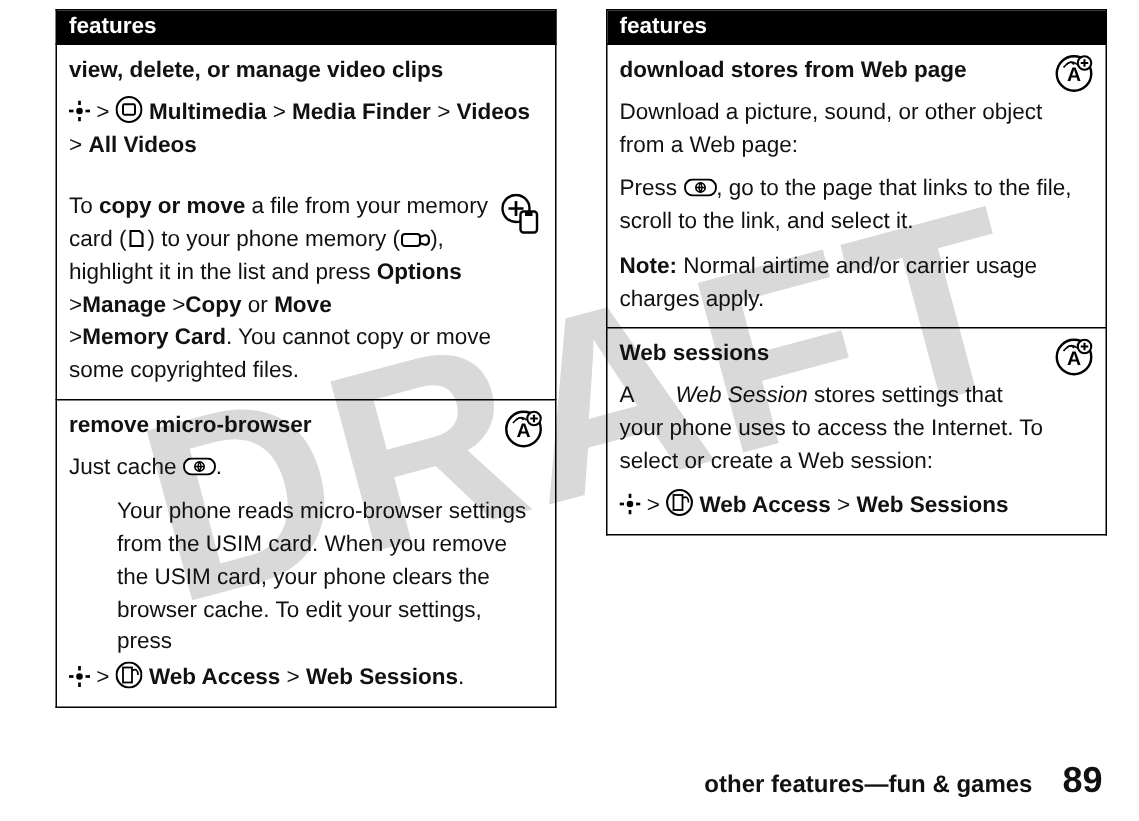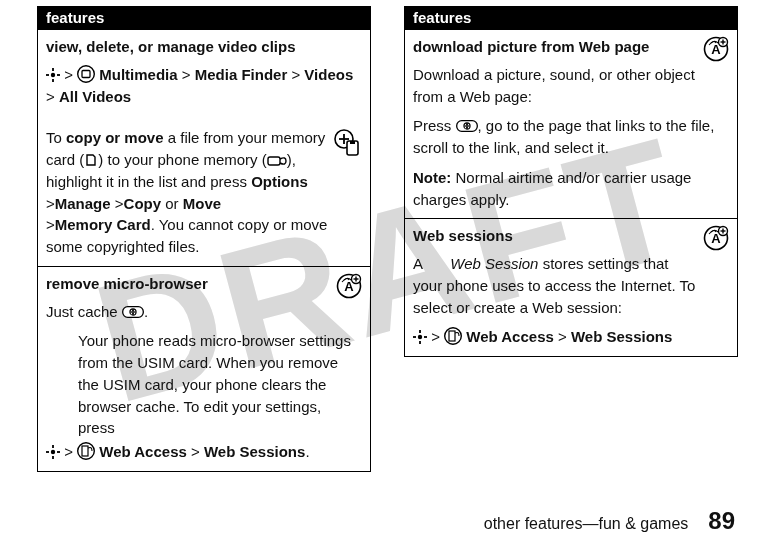--- a/index.html
+++ b/index.html
@@ -95,21 +95,21 @@
   }
   .foot {
     position: absolute;
     bottom: 12px;
     right: 24px;
     font-size: 16px;
     display: flex;
     align-items: baseline;
     gap: 20px;
   }
-  .foot .section { font-weight: 400; margin-top: 17px; }
+  .foot .section { font-weight: 700; margin-top: 17px; }
   .foot .page { font-weight: 900; font-size: 24px; }
   svg { display: block; }
 </style>
 </head>
 <body>
 
 <div class="watermark">
   <span>DRAFT</span>
 </div>
 
@@ -240,21 +240,21 @@
           <svg width="26" height="26" viewBox="0 0 26 26">
                   <circle cx="13" cy="13" r="11.5" fill="#fff" stroke="#000" stroke-width="1.6"></circle>
                   <text x="13" y="18" text-anchor="middle" font-family="Arial" font-size="13" font-weight="700" fill="#000">A</text>
                   <circle cx="20" cy="6" r="4.5" fill="#fff" stroke="#000" stroke-width="1.4"></circle>
                   <line x1="20" y1="3.5" x2="20" y2="8.5" stroke="#000" stroke-width="1.4"></line>
                   <line x1="17.5" y1="6" x2="22.5" y2="6" stroke="#000" stroke-width="1.4"></line>
                   <path d="M8 7 Q11 4 13 7" fill="none" stroke="#000" stroke-width="1.1"></path>
                   <path d="M6 9 Q11 3 15 7" fill="none" stroke="#000" stroke-width="1.1"></path>
                 </svg>
         </span>
-        <span class="cell-title">download picture from Web page</span>
+        <span class="cell-title">download stores from Web page</span>
 
         <p style="margin-bottom:8px;">Download a picture, sound, or other object from a Web page:</p>
 
         <p style="margin-bottom:8px;">
           <span>Press </span><span class="key-web icon"><svg viewBox="0 0 22 12">
                     <rect x="0.7" y="0.7" width="20.6" height="10.6" rx="5" fill="#fff" stroke="#000" stroke-width="1.3"></rect>
                     <circle cx="11" cy="6" r="3.1" fill="none" stroke="#000" stroke-width="1.1"></circle>
                     <line x1="8" y1="6" x2="14" y2="6" stroke="#000" stroke-width="0.9"></line>
                     <path d="M11 3 Q9 6 11 9 Q13 6 11 3" fill="none" stroke="#000" stroke-width="0.9"></path>
                   </svg></span><span>, go to the page that links to the file, scroll to the link, and select it.</span>

